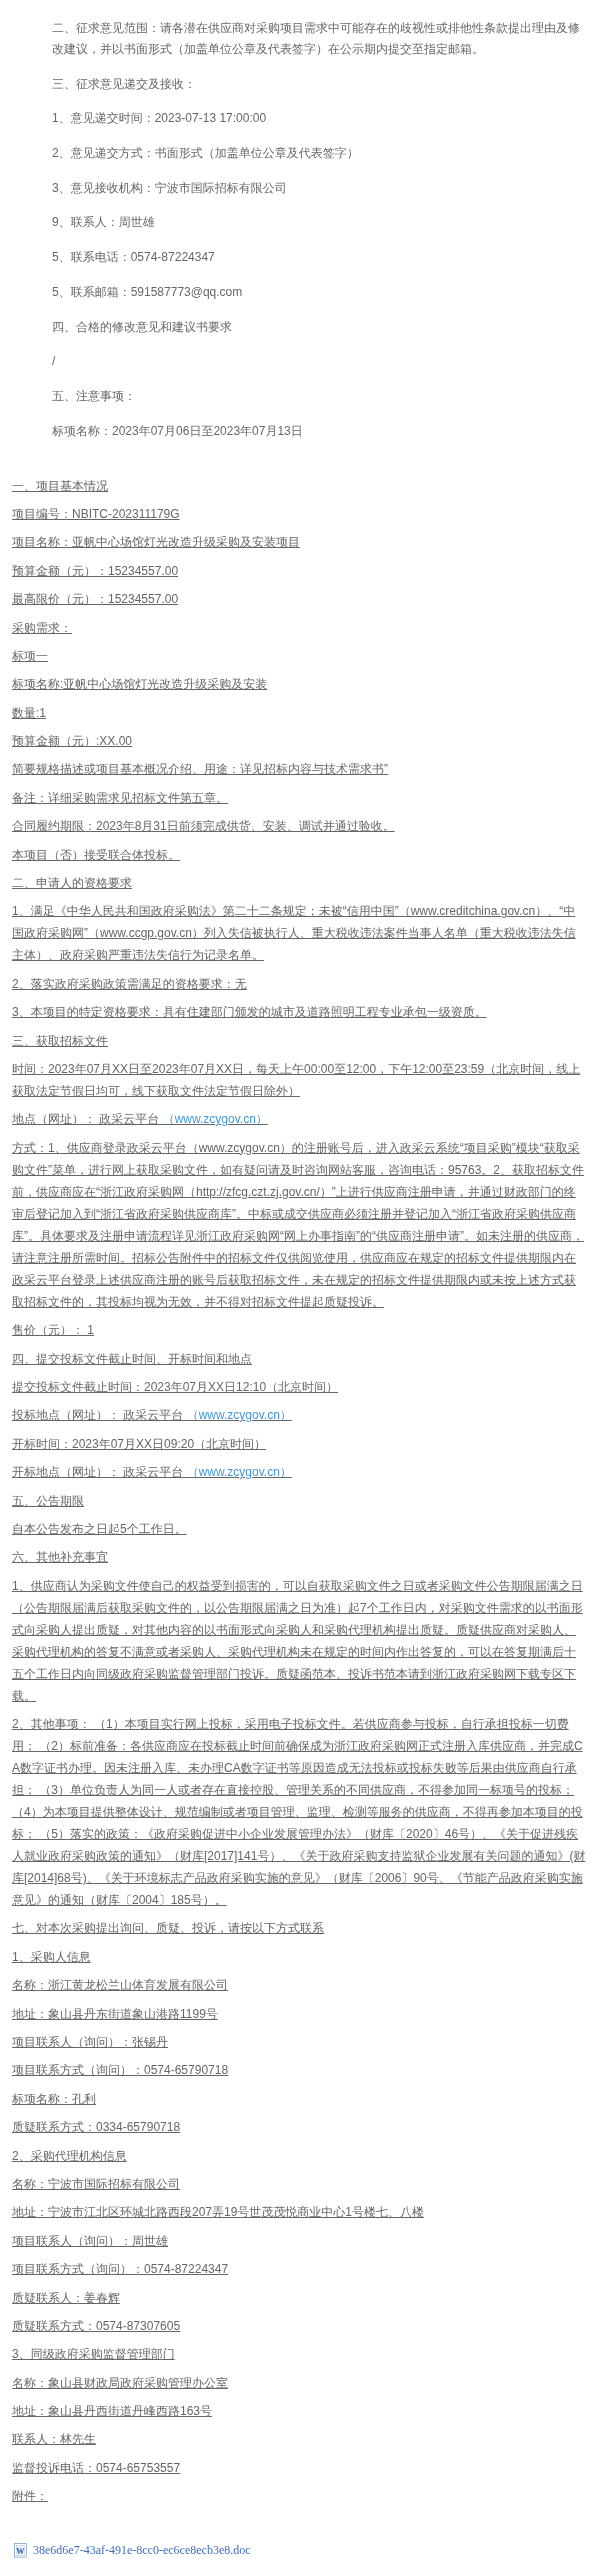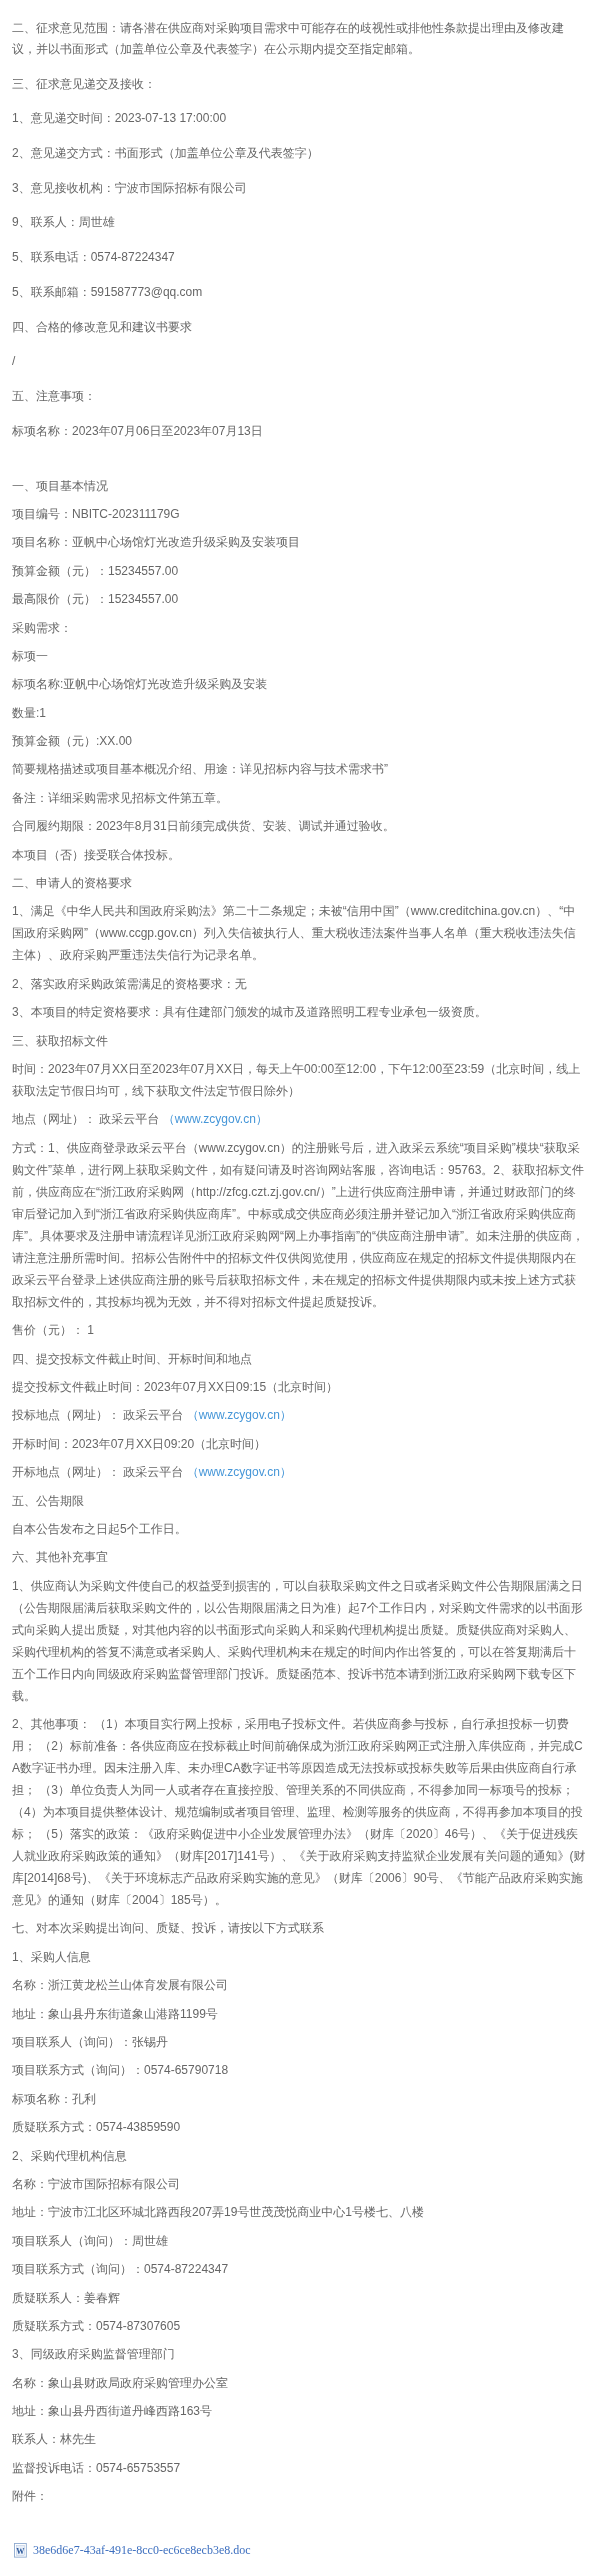--- a/index.html
+++ b/index.html
@@ -17,27 +17,29 @@
     padding: 18px 12.8px 36px 12px;
     font-size: 12px;
   }
   .doc p {
     margin: 0;
     word-break: break-all;
   }
   .notice p {
     line-height: 21px;
     margin-bottom: 13.7px;
+    margin-left: 40px;
   }
   .main {
     margin-top: 33px;
   }
   .main p {
     line-height: 22px;
     margin-bottom: 6.4px;
+    text-decoration: underline;
   }
   a.inline-link {
     color: var(--link-color, #4596d8);
     text-decoration: none;
     cursor: pointer;
   }
   .attachment-row {
     margin-top: 36px;
     display: flex;
     align-items: center;
@@ -96,37 +98,37 @@
       <p><span>二、申请人的资格要求</span></p>
       <p><span>1、满足《中华人民共和国政府采购法》第二十二条规定；未被“信用中国”（www.creditchina.gov.cn）、“中国政府采购网”（www.ccgp.gov.cn）列入失信被执行人、重大税收违法案件当事人名单（重大税收违法失信主体）、政府采购严重违法失信行为记录名单。</span></p>
       <p><span>2、落实政府采购政策需满足的资格要求：无</span></p>
       <p><span>3、本项目的特定资格要求：具有住建部门颁发的城市及道路照明工程专业承包一级资质。</span></p>
       <p><span>三、获取招标文件</span></p>
       <p><span>时间：2023年07月XX日至2023年07月XX日，每天上午00:00至12:00，下午12:00至23:59（北京时间，线上获取法定节假日均可，线下获取文件法定节假日除外）</span></p>
       <p><span>地点（网址）： 政采云平台 </span><a class="inline-link">（www.zcygov.cn）</a></p>
       <p><span>方式：1、供应商登录政采云平台（www.zcygov.cn）的注册账号后，进入政采云系统“项目采购”模块“获取采购文件”菜单，进行网上获取采购文件，如有疑问请及时咨询网站客服，咨询电话：95763。2、获取招标文件前，供应商应在“浙江政府采购网（http://zfcg.czt.zj.gov.cn/）”上进行供应商注册申请，并通过财政部门的终审后登记加入到“浙江省政府采购供应商库”。中标或成交供应商必须注册并登记加入“浙江省政府采购供应商库”。具体要求及注册申请流程详见浙江政府采购网“网上办事指南”的“供应商注册申请”。如未注册的供应商，请注意注册所需时间。招标公告附件中的招标文件仅供阅览使用，供应商应在规定的招标文件提供期限内在政采云平台登录上述供应商注册的账号后获取招标文件，未在规定的招标文件提供期限内或未按上述方式获取招标文件的，其投标均视为无效，并不得对招标文件提起质疑投诉。</span></p>
       <p><span>售价（元）： 1</span></p>
       <p><span>四、提交投标文件截止时间、开标时间和地点</span></p>
-      <p><span>提交投标文件截止时间：2023年07月XX日09:15（北京时间）</span></p>
+      <p><span>提交投标文件截止时间：2023年07月XX日12:10（北京时间）</span></p>
       <p><span>投标地点（网址）： 政采云平台 </span><a class="inline-link">（www.zcygov.cn）</a></p>
       <p><span>开标时间：2023年07月XX日09:20（北京时间）</span></p>
       <p><span>开标地点（网址）： 政采云平台 </span><a class="inline-link">（www.zcygov.cn）</a></p>
       <p><span>五、公告期限</span></p>
       <p><span>自本公告发布之日起5个工作日。</span></p>
       <p><span>六、其他补充事宜</span></p>
       <p><span>1、供应商认为采购文件使自己的权益受到损害的，可以自获取采购文件之日或者采购文件公告期限届满之日（公告期限届满后获取采购文件的，以公告期限届满之日为准）起7个工作日内，对采购文件需求的以书面形式向采购人提出质疑，对其他内容的以书面形式向采购人和采购代理机构提出质疑。质疑供应商对采购人、采购代理机构的答复不满意或者采购人、采购代理机构未在规定的时间内作出答复的，可以在答复期满后十五个工作日内向同级政府采购监督管理部门投诉。质疑函范本、投诉书范本请到浙江政府采购网下载专区下载。</span></p>
       <p><span>2、其他事项： （1）本项目实行网上投标，采用电子投标文件。若供应商参与投标，自行承担投标一切费用； （2）标前准备：各供应商应在投标截止时间前确保成为浙江政府采购网正式注册入库供应商，并完成CA数字证书办理。因未注册入库、未办理CA数字证书等原因造成无法投标或投标失败等后果由供应商自行承担； （3）单位负责人为同一人或者存在直接控股、管理关系的不同供应商，不得参加同一标项号的投标； （4）为本项目提供整体设计、规范编制或者项目管理、监理、检测等服务的供应商，不得再参加本项目的投标； （5）落实的政策：《政府采购促进中小企业发展管理办法》（财库〔2020〕46号）、《关于促进残疾人就业政府采购政策的通知》（财库[2017]141号）、《关于政府采购支持监狱企业发展有关问题的通知》(财库[2014]68号)、《关于环境标志产品政府采购实施的意见》（财库〔2006〕90号、《节能产品政府采购实施意见》的通知（财库〔2004〕185号）。</span></p>
       <p><span>七、对本次采购提出询问、质疑、投诉，请按以下方式联系</span></p>
       <p><span>1、采购人信息</span></p>
       <p><span>名称：浙江黄龙松兰山体育发展有限公司</span></p>
       <p><span>地址：象山县丹东街道象山港路1199号</span></p>
       <p><span>项目联系人（询问）：张锡丹</span></p>
       <p><span>项目联系方式（询问）：0574-65790718</span></p>
       <p><span>标项名称：孔利</span></p>
-      <p><span>质疑联系方式：0574-43859590</span></p>
+      <p><span>质疑联系方式：0334-65790718</span></p>
       <p><span>2、采购代理机构信息</span></p>
       <p><span>名称：宁波市国际招标有限公司</span></p>
       <p><span>地址：宁波市江北区环城北路西段207弄19号世茂茂悦商业中心1号楼七、八楼</span></p>
       <p><span>项目联系人（询问）：周世雄</span></p>
       <p><span>项目联系方式（询问）：0574-87224347</span></p>
       <p><span>质疑联系人：姜春辉</span></p>
       <p><span>质疑联系方式：0574-87307605</span></p>
       <p><span>3、同级政府采购监督管理部门</span></p>
       <p><span>名称：象山县财政局政府采购管理办公室</span></p>
       <p><span>地址：象山县丹西街道丹峰西路163号</span></p>

